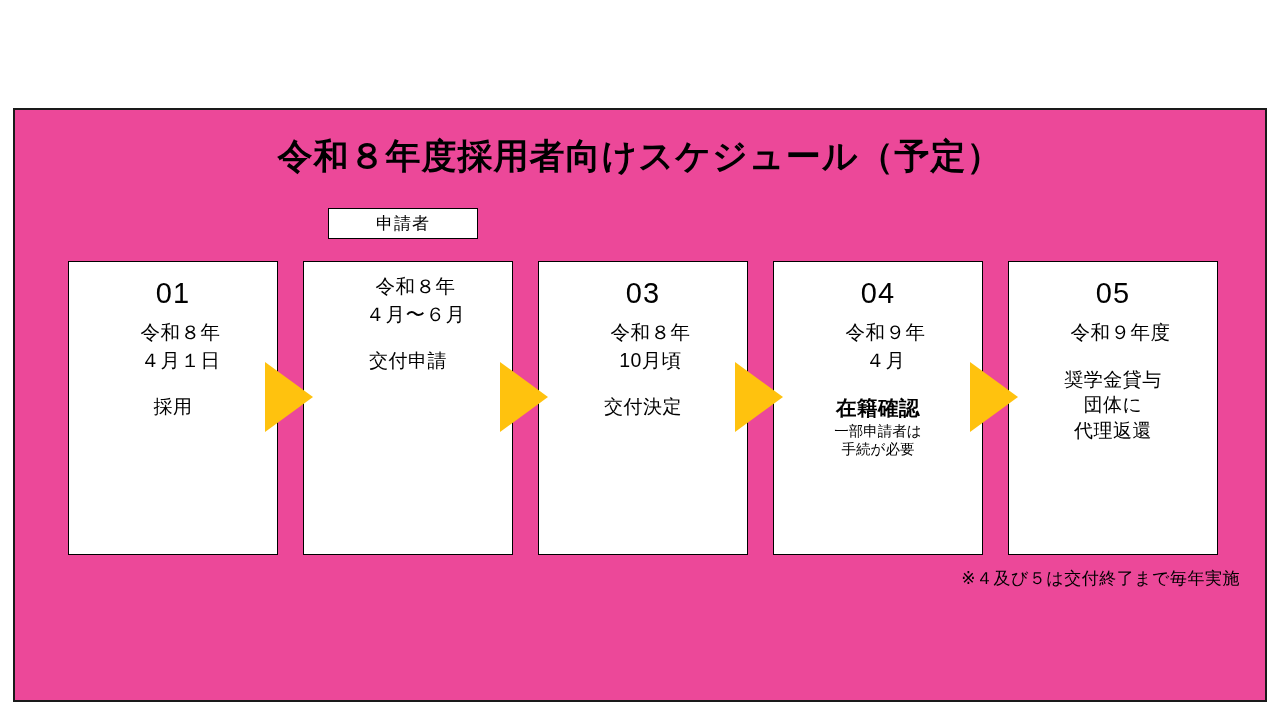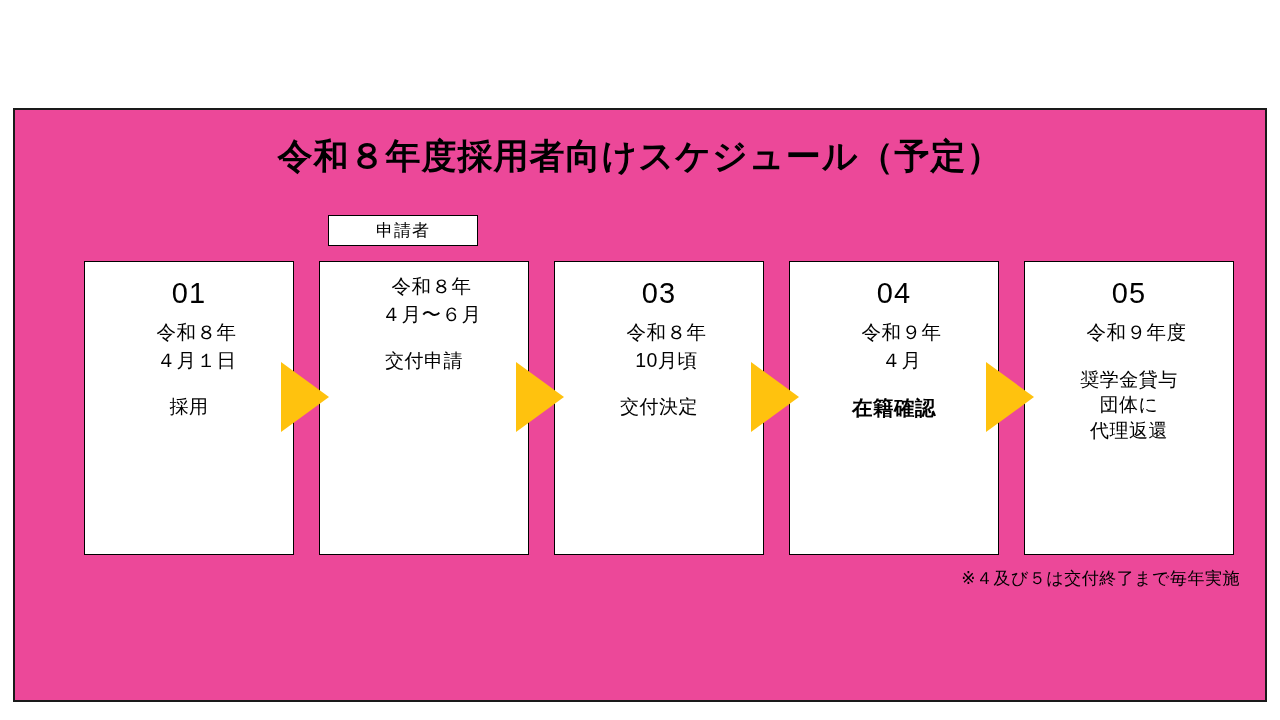--- a/index.html
+++ b/index.html
@@ -41,37 +41,37 @@
     font-weight: bold;
     letter-spacing: 1px;
     line-height: 1.15;
     white-space: nowrap;
   }
 
   
   .actor-tag {
     position: absolute;
     left: 313px;
-    top: 105px;
+    top: 98px;
     width: 150px;
     height: 31px;
     background: #ffffff;
     border: 1.5px solid #000000;
     box-sizing: border-box;
     display: flex;
     align-items: center;
     justify-content: center;
     font-size: 17px;
     letter-spacing: 1px;
   }
 
   
   .cards {
     position: absolute;
-    left: 16px;
+    left: 0;
     top: 151px;
     width: 100%;
     height: 294px;
   }
   .card {
     position: absolute;
     top: 0;
     width: 210px;
     height: 294px;
     background: #ffffff;
@@ -176,20 +176,22 @@
 10月頃</div>
       <div class="card-action">交付決定</div>
       <div class="card-note"></div>
     </div>
 
     <div class="card card-4">
       <div class="card-num">04</div>
       <div class="card-date">令和９年
 ４月</div>
       <div class="card-action bold">在籍確認</div>
+      <div class="card-note">一部申請者は
+手続が必要</div>
     </div>
 
     <div class="card card-5">
       <div class="card-num">05</div>
       <div class="card-date">令和９年度</div>
       <div class="card-action">奨学金貸与
 団体に
 代理返還</div>
       <div class="card-note"></div>
     </div>

